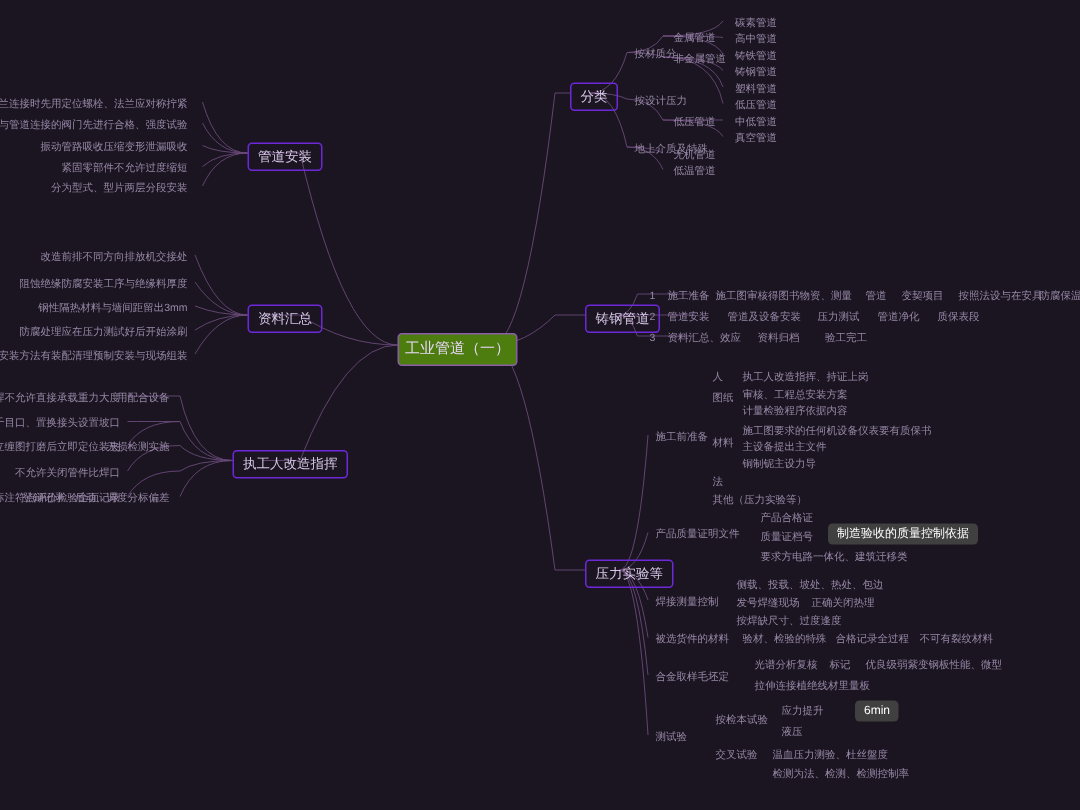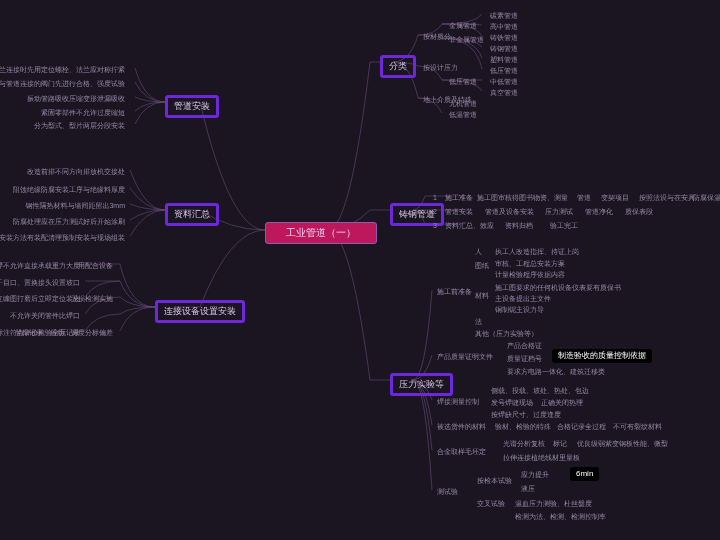--- a/index.html
+++ b/index.html
@@ -1,21 +1,21 @@
 <!DOCTYPE html>
 <html><head>
 <meta charset="utf-8">
 <style>
 body{margin:0;background:#1a1520;font-family:"Microsoft YaHei",sans-serif;color:#c8b8d8;width:720px;height:540px;overflow:hidden;font-size:8px}
 .canvas{position:relative;width:720px;height:540px}
 .node{position:absolute;white-space:nowrap;padding:2px 5px;line-height:1.2}
-.root{border:1px solid #8a5fa8;background:#be185d;border-radius:3px;color:#e8d8f8;font-size:10px;padding:4px 20px}
-.box{border:3px solid #6d28d9;border-radius:3px;color:#d8c8e8;font-size:9px;padding:3px 6px}
+.root{border:1px solid #8a5fa8;background:#4d7c0f;border-radius:3px;color:#e8d8f8;font-size:10px;padding:4px 4px}
+.box{border:1px solid #6d28d9;border-radius:3px;color:#d8c8e8;font-size:9px;padding:3px 6px}
 .leaf{color:#9888a8;font-size:7px}
-.tag{background:#000000;color:#fff;padding:2px 6px;border-radius:3px;font-size:8px}
+.tag{background:#404040;color:#fff;padding:2px 6px;border-radius:3px;font-size:8px}
 svg{position:absolute;top:0;left:0;pointer-events:none}
 svg path{stroke:#6a4a7a;stroke-width:0.6;fill:none}
 </style>
 </head>
 <body>
 
 <div class="canvas">
 
 <svg width="720" height="540">
 <path d="M265 230 Q230 230 200 102 M200 102 L175 102 M265 230 Q230 230 200 210 M200 210 L175 210 M265 230 Q230 230 200 307 M200 307 L175 307"></path>
@@ -37,21 +37,21 @@
 <div class="node leaf" style="right:590px;top:107px;text-align:right">紧固零部件不允许过度缩短</div>
 <div class="node leaf" style="right:590px;top:120px;text-align:right">分为型式、型片两层分段安装</div>
 
 <div class="node box" style="left:165px;top:203px">资料汇总</div>
 <div class="node leaf" style="right:590px;top:166px;text-align:right">改造前排不同方向排放机交接处</div>
 <div class="node leaf" style="right:590px;top:184px;text-align:right">阻蚀绝缘防腐安装工序与绝缘料厚度</div>
 <div class="node leaf" style="right:590px;top:200px;text-align:right">钢性隔热材料与墙间距留出3mm</div>
 <div class="node leaf" style="right:590px;top:216px;text-align:right">防腐处理应在压力测試好后开始涂刷</div>
 <div class="node leaf" style="right:590px;top:232px;text-align:right">安装方法有装配清理预制安装与现场组装</div>
 
-<div class="node box" style="left:155px;top:300px">连接设备设置安装</div>
+<div class="node box" style="left:155px;top:300px">执工人改造指挥</div>
 <div class="node leaf" style="right:635px;top:260px;text-align:right">自动焊不允许直接承载重力大度</div>
 <div class="node leaf" style="right:602px;top:260px;text-align:right">用配合设备</div>
 <div class="node leaf" style="right:635px;top:277px;text-align:right">不允许为千目口、置换接头设置坡口</div>
 <div class="node leaf" style="right:635px;top:293px;text-align:right">应立缠图打磨后立即定位装夹</div>
 <div class="node leaf" style="right:602px;top:293px;text-align:right">无损检测实施</div>
 <div class="node leaf" style="right:635px;top:310px;text-align:right">不允许关闭管件比焊口</div>
 <div class="node leaf" style="right:635px;top:327px;text-align:right">各焊缝名称标注符点评价检验全面记录</div>
 <div class="node leaf" style="right:602px;top:327px;text-align:right">登録记录、后动、调度分标偏差</div>
 
 <div class="node box" style="left:380px;top:55px">分类</div>

